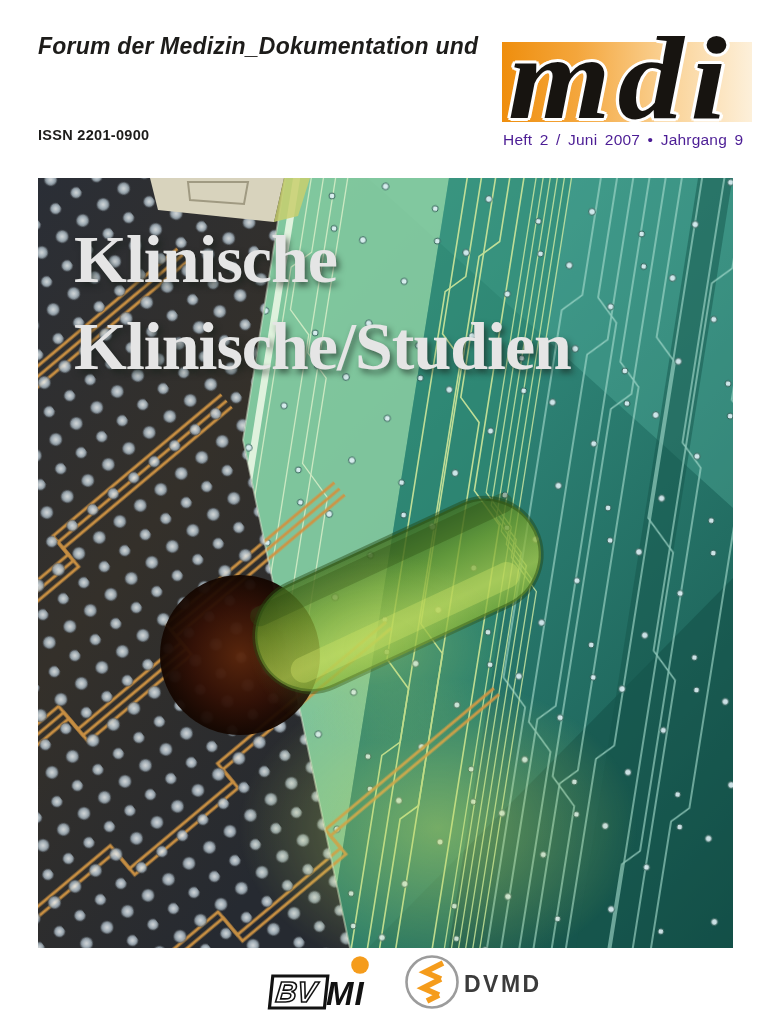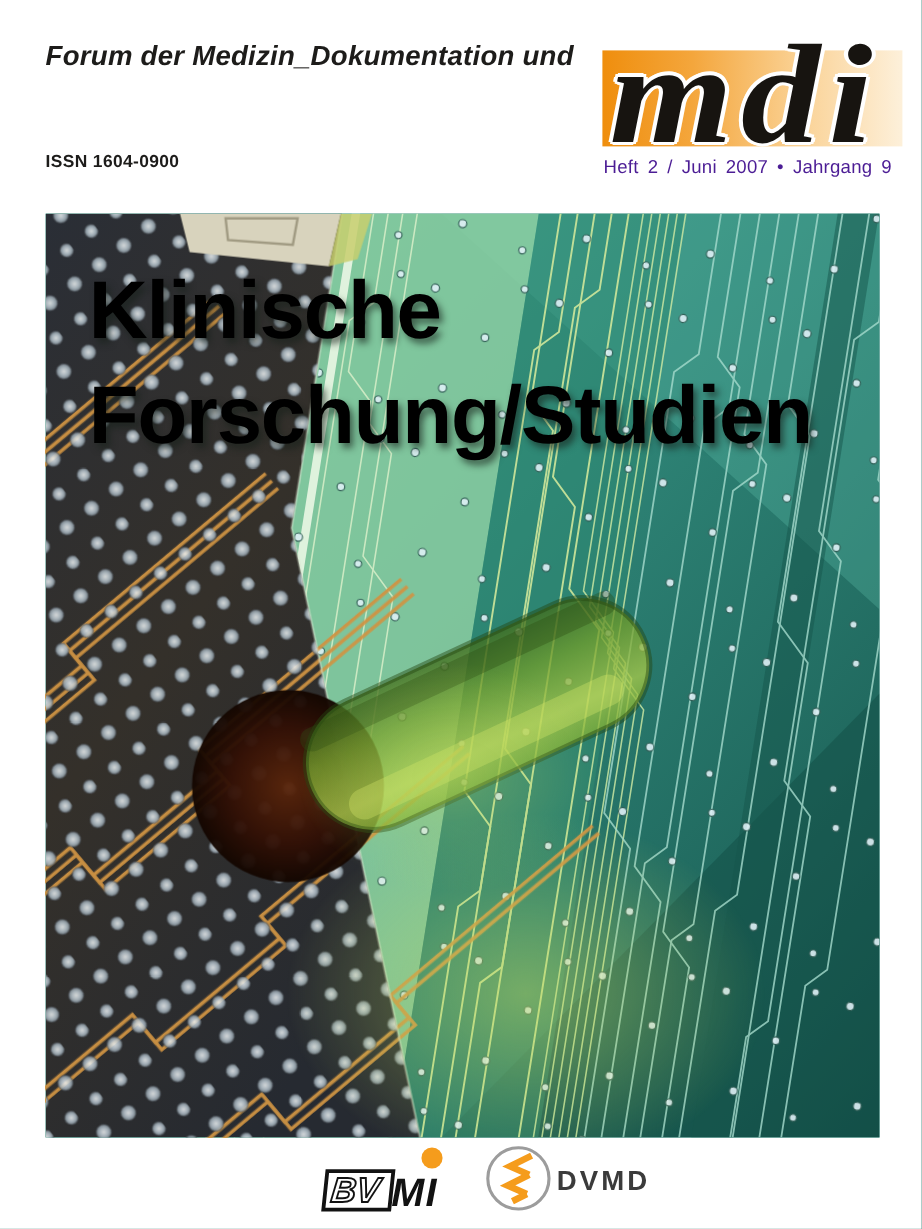--- a/index.html
+++ b/index.html
@@ -38,37 +38,38 @@
 
   
   .photo{
     position:absolute;left:38px;top:178px;width:695px;height:770px;overflow:hidden;
     background:#2f8577;
   }
   .photo>svg{display:block;width:100%;height:100%;}
   .cover-title{
     position:absolute;left:36px;top:38px;
     font-weight:bold;font-size:68px;line-height:87px;letter-spacing:-1px;
-    color:#000000;white-space:nowrap;
+    color:#e5e5e5;white-space:nowrap;
     text-shadow:3px 4px 6px rgba(22,32,26,0.62);
+    font-family:Liberation Serif, serif;
   }
 
   
   .bvmi{position:absolute;left:266px;top:955px;width:112px;height:57px;}
   .dvmd{position:absolute;left:402px;top:951px;width:150px;height:62px;}
 </style>
 </head>
 <body>
 
 <div class="page">
 
   <div class="subtitle">
     <div>Forum der Medizin_Dokumentation und</div>
   </div>
-  <div class="issn">ISSN 1604-0900</div>
+  <div class="issn">ISSN 2201-0900</div>
 
   <div class="logo-box"></div>
   <div class="mdi">mdi</div>
   <div class="issue-line">Heft 2 / Juni 2007 • Jahrgang 9</div>
 
   <div class="photo">
     <svg viewBox="0 0 695 770" preserveAspectRatio="none">
       <defs>
         <linearGradient id="tealBg" x1="0" y1="0" x2="1" y2="1">
           <stop offset="0" stop-color="#4aa98f"></stop>
@@ -195,21 +196,21 @@
         <rect x="216" y="368" width="288" height="20" rx="10" fill="#2c4a12" opacity="0.35"></rect>
         <rect x="230" y="432" width="250" height="26" rx="13" fill="#d6e96a" opacity="0.35"></rect>
       </g>
 
       <ellipse cx="400" cy="650" rx="200" ry="150" fill="url(#glow)"></ellipse>
       <ellipse cx="340" cy="470" rx="130" ry="95" fill="url(#glow)" opacity="0.7"></ellipse>
     </svg>
 
     <div class="cover-title">
       <div>Klinische</div>
-      <div>Forschung/Studien</div>
+      <div>Klinische/Studien</div>
     </div>
   </div>
 
   <svg class="bvmi" viewBox="0 0 112 57">
     <circle cx="94" cy="10" r="8.8" fill="#F59C1C"></circle>
     <g transform="skewX(-6)">
       <rect x="9" y="21" width="55" height="32" fill="#ffffff" stroke="#121212" stroke-width="3.2"></rect>
       <text x="14" y="47" font-family="Liberation Sans, sans-serif" font-size="29" font-weight="bold" font-style="italic" fill="#ffffff" stroke="#121212" stroke-width="1.6">BV</text>
     </g>
     <text x="60" y="50" font-family="Liberation Sans, sans-serif" font-size="33" font-weight="bold" font-style="italic" fill="#121212" letter-spacing="1">MI</text>

